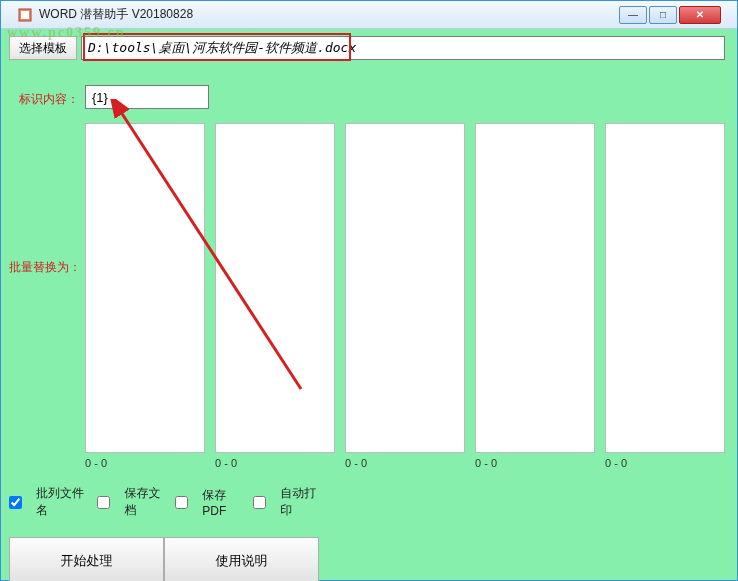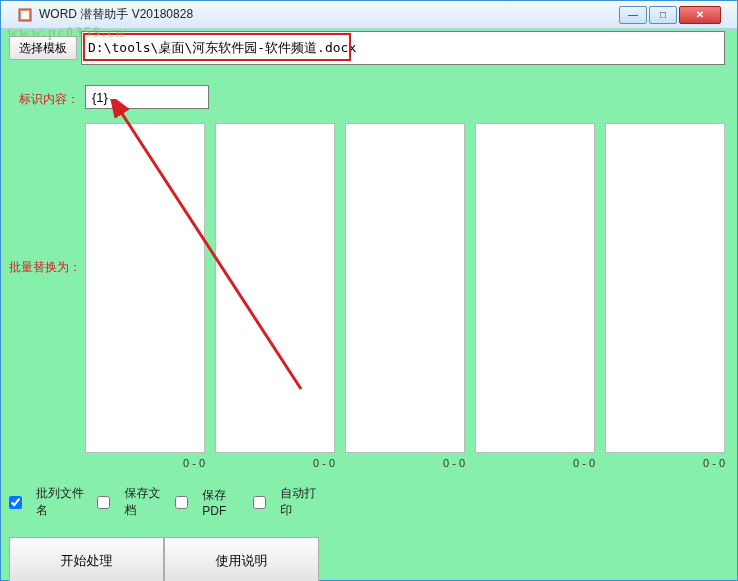--- a/index.html
+++ b/index.html
@@ -7,29 +7,29 @@
 .window { width: 738px; height: 581px; border: 1px solid #3a91d8; background: #f0f0f0; position: relative; }
 .titlebar { height: 28px; background: linear-gradient(#f3f9ff,#dbeaf9); border-bottom: 1px solid #b8cfe6; display: flex; align-items: center; padding: 0 16px; }
 .titlebar .icon { width: 16px; height: 16px; margin-right: 6px; display: inline-flex; align-items: center; justify-content: center; }
 .titlebar .title { flex: 1; color: #222; font-size: 12px; }
 .win-btns { display: flex; gap: 2px; }
 .win-btn { width: 28px; height: 18px; border: 1px solid #5a8fc0; border-radius: 2px; background: linear-gradient(#eaf4ff,#c9e1f7); display: flex; align-items: center; justify-content: center; font-size: 10px; color: #333; cursor: pointer; }
 .win-btn.close { background: linear-gradient(#f08080,#d43c3c); color: #fff; border-color: #a02020; font-weight: bold; width: 42px; }
 .content { position: absolute; top: 28px; left: 0; right: 0; bottom: 0; background: #86efac; }
 .row-top { position: absolute; top: 6px; left: 8px; right: 12px; height: 26px; display: flex; align-items: center; }
 .btn-select { width: 68px; height: 24px; border: 1px solid #adadad; background: linear-gradient(#fdfdfd,#e6e6e6); font-size: 12px; cursor: pointer; margin-right: 4px; }
-.path-input { flex: 1; height: 34px; border: 1px solid #7a7a7a; background: #fff; padding: 0 6px; font-family: SimSun, monospace; font-size: 13px; }
+.path-input { flex: 1; height: 24px; border: 1px solid #7a7a7a; background: #fff; padding: 0 6px; font-family: SimSun, monospace; font-size: 13px; font-style: italic; }
 .red-box { position: absolute; border: 2px solid #d42020; pointer-events: none; }
 .label-ident { position: absolute; left: 18px; top: 62px; color: #d42020; font-size: 12px; }
 .ident-input { position: absolute; left: 84px; top: 56px; width: 124px; height: 24px; border: 1px solid #7a7a7a; background: #fff; padding: 0 6px; font-size: 13px; }
 .label-batch { position: absolute; left: 8px; top: 230px; color: #d42020; font-size: 12px; }
 .panels { position: absolute; left: 84px; top: 94px; right: 12px; height: 330px; display: flex; gap: 10px; }
 .panel { flex: 1; border: 1px solid #bbb; background: #fff; position: relative; }
 .counts { position: absolute; left: 84px; top: 428px; right: 12px; display: flex; gap: 10px; }
-.count { flex: 1; text-align: right; font-size: 11px; color: #333; }
+.count { flex: 1; text-align: left; font-size: 11px; color: #333; }
 .bottom { position: absolute; left: 8px; right: 12px; bottom: 8px; top: 452px; display: flex; gap: 12px; }
 .help { flex: 1; color: #0033cc; font-size: 11px; line-height: 15px; padding: 4px 2px; font-family: SimSun, sans-serif; }
 .help .title-h { font-weight: bold; }
 .help .star { color: #d42020; }
 .ctrl-col { width: 310px; display: flex; flex-direction: column; gap: 8px; }
 .chk-row { display: flex; gap: 12px; align-items: center; padding-top: 4px; }
 .chk { display: flex; align-items: center; gap: 14px; font-size: 12px; color: #222; }
 .chk input { width: 13px; height: 13px; }
 .btn-row { display: flex; margin-top: 10px; }
 .big-btn { flex: 1; height: 48px; border: 1px solid #adadad; background: linear-gradient(#fdfdfd,#e1e1e1); font-size: 13px; cursor: pointer; }

